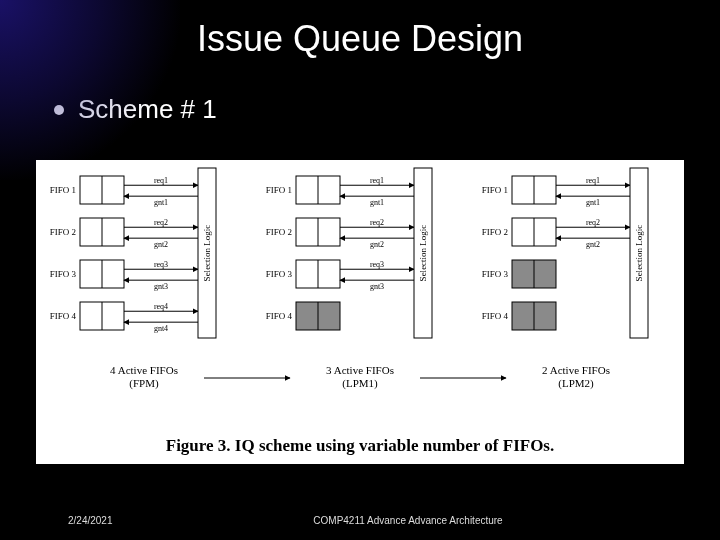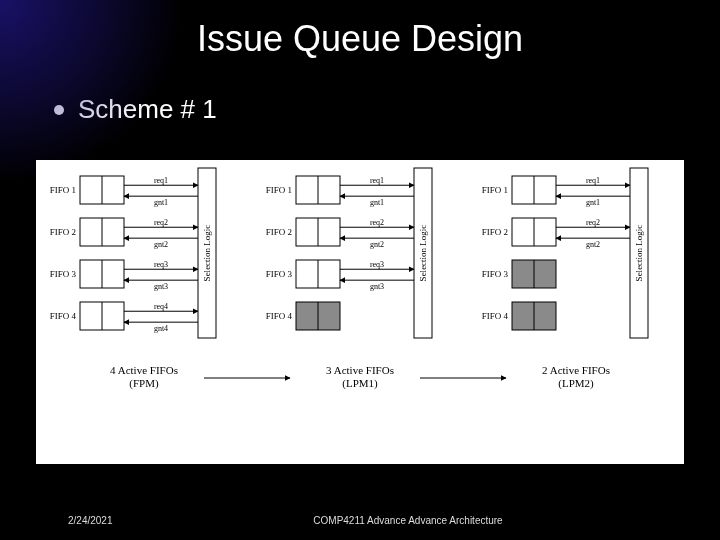--- a/index.html
+++ b/index.html
@@ -182,20 +182,21 @@
           <line x1="66" y1="142" x2="66" y2="170" stroke="#000"></line>
           <text x="40" y="159" text-anchor="end" font-size="9" font-family="Times New Roman" fill="#000">FIFO 4</text>
           <rect x="162" y="8" width="18" height="170" fill="#fff" stroke="#000"></rect>
           <text x="174" y="93" text-anchor="middle" font-size="9" font-family="Times New Roman" fill="#000" transform="rotate(-90 174 93)">Selection Logic</text>
           <text x="108" y="214" text-anchor="middle" font-size="11" font-family="Times New Roman" fill="#000">2 Active FIFOs</text>
           <text x="108" y="227" text-anchor="middle" font-size="11" font-family="Times New Roman" fill="#000">(LPM2)</text>
         </g>
         <line x1="168" y1="218" x2="254" y2="218" stroke="#000" marker-end="url(#ah)"></line>
         <line x1="384" y1="218" x2="470" y2="218" stroke="#000" marker-end="url(#ah)"></line>
       </svg>
+    <div class="caption">Figure 3. IQ scheme using variable number of FIFOs.</div>
   </div>
 
   <div class="footer">
     <span>2/24/2021</span>
     <span class="center">COMP4211 Advance Advance Architecture</span>
     <span>37</span>
   </div>
 </div>
 
 </body></html>

